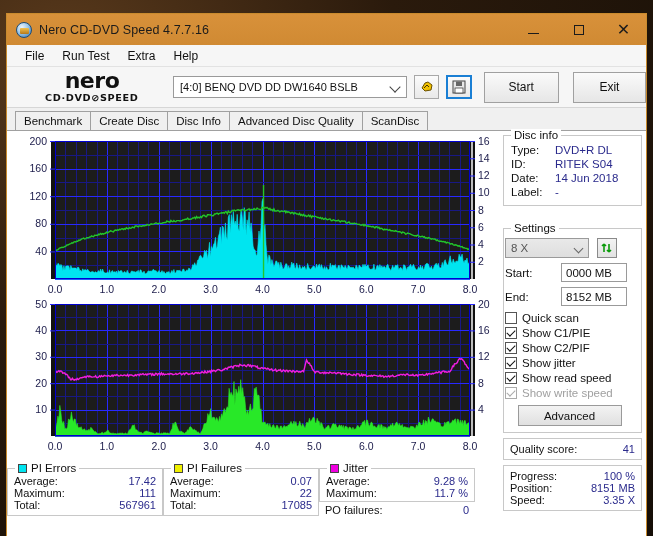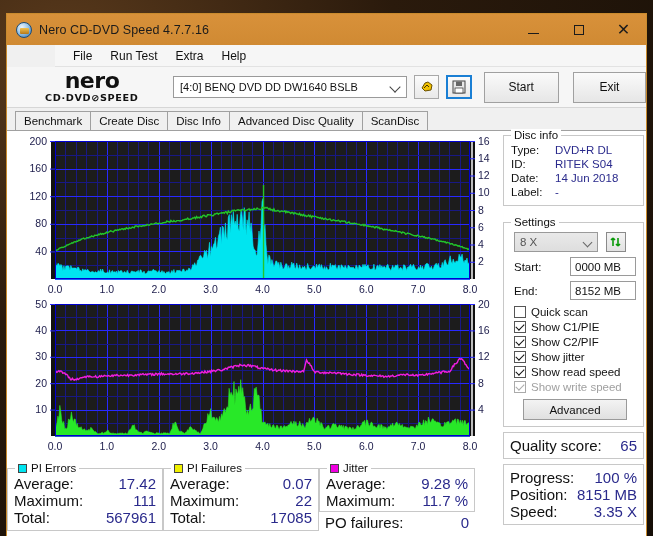--- a/index.html
+++ b/index.html
@@ -62,21 +62,20 @@
   }
   .win-btn.close { font-size: 16px; }
   .glyph-min { display:block; width:11px; height:1px; background:#1b1b1b; margin-top:8px;}
   .glyph-max { display:block; width:10px; height:10px; border:1px solid #1b1b1b;}
   
   .menubar {
     height: 22px; background:#f6f6f6;
     display:flex; align-items:center; padding-left: 9px; gap: 0px;
     border-bottom: 1px solid #e2e2e2;
     flex: 0 0 auto;
-    margin-left: 48px;
   }
   .menu-item {
     font-size: 12px; color:#111; padding: 2px 9px; white-space:nowrap;
   }
   
   .toolbar {
     height: 41px; background:#f6f6f6;
     display:flex; align-items:center;
     border-bottom: 1px solid #d6d6d6;
     flex: 0 0 auto;
@@ -179,21 +178,21 @@
     position: relative;
     background:#fff;
   }
   .groupbox > .gb-title {
     position:absolute; top:-7px; left:7px;
     background:#fff; padding: 0 3px;
     font-size:11.5px; color:#111; white-space:nowrap;
     display:flex; align-items:center; gap:4px;
   }
   .swatch { width:9px;height:9px;border:1px solid #444; display:inline-block;}
-  .kv { display:flex; justify-content:space-between; font-size:15px; }
+  .kv { display:flex; justify-content:space-between; font-size:11px; }
   .kv .k { color:#111; }
   .kv .v { color:#2a2a8c; }
   
   .info-row { display:flex; font-size:11.5px; margin-bottom:2px; }
   .info-row .lbl { width:44px; color:#111; }
   .info-row .val { color:#2a2a8c; }
   .speed-select {
     height:20px; width:84px;
     background: linear-gradient(180deg,#e9e9e9,#dedede);
     border:1px solid #9a9a9a;
@@ -589,21 +588,21 @@
         <div class="info-row">
           <span class="lbl">Date:</span>
           <span class="val">14 Jun 2018</span>
         </div>
         <div class="info-row">
           <span class="lbl">Label:</span>
           <span class="val">-</span>
         </div>
       </div>
 
-      <div class="groupbox" style="margin-top:16px;padding:9px 7px 6px 10px;">
+      <div class="groupbox" style="margin-top:22px;padding:9px 7px 6px 1px;">
         <div class="gb-title">Settings</div>
 
         <div style="display:flex;align-items:center;">
           <div class="speed-select">
             <span>8 X</span>
             <span class="chev"></span>
           </div>
           <div class="refresh-btn">
             <svg width="14" height="14" viewBox="0 0 14 14">
               <path d="M4 3 L4 11 M4 3 L2 5 M4 3 L6 5" fill="none" stroke="#0a9a0a" stroke-width="1.6"></path>
@@ -651,21 +650,21 @@
             <span>Show write speed</span>
           </div>
         </div>
 
         <div class="adv-btn">Advanced</div>
       </div>
 
       <div class="statbox">
         <div class="kv">
           <span class="k">Quality score:</span>
-          <span class="v">65</span>
+          <span class="v">41</span>
         </div>
       </div>
 
       <div class="statbox">
         <div class="kv">
           <span class="k">Progress:</span>
           <span class="v">100 %</span>
         </div>
         <div class="kv">
           <span class="k">Position:</span>

